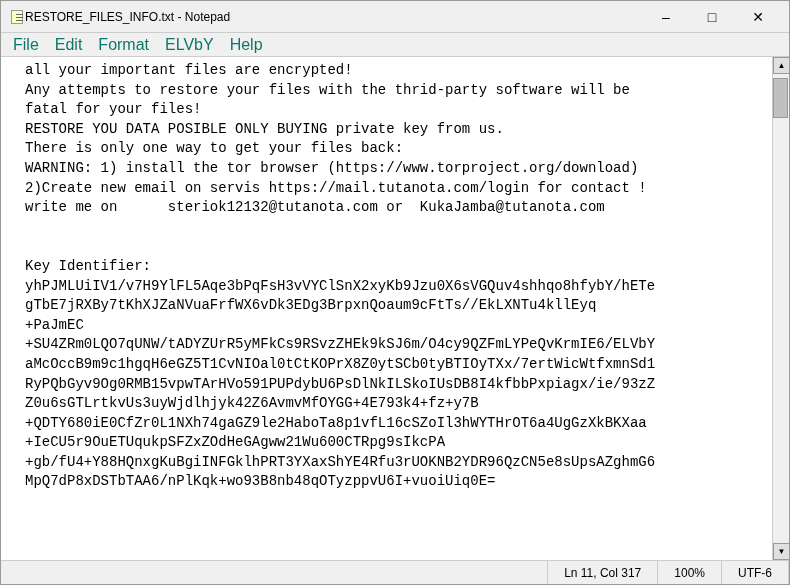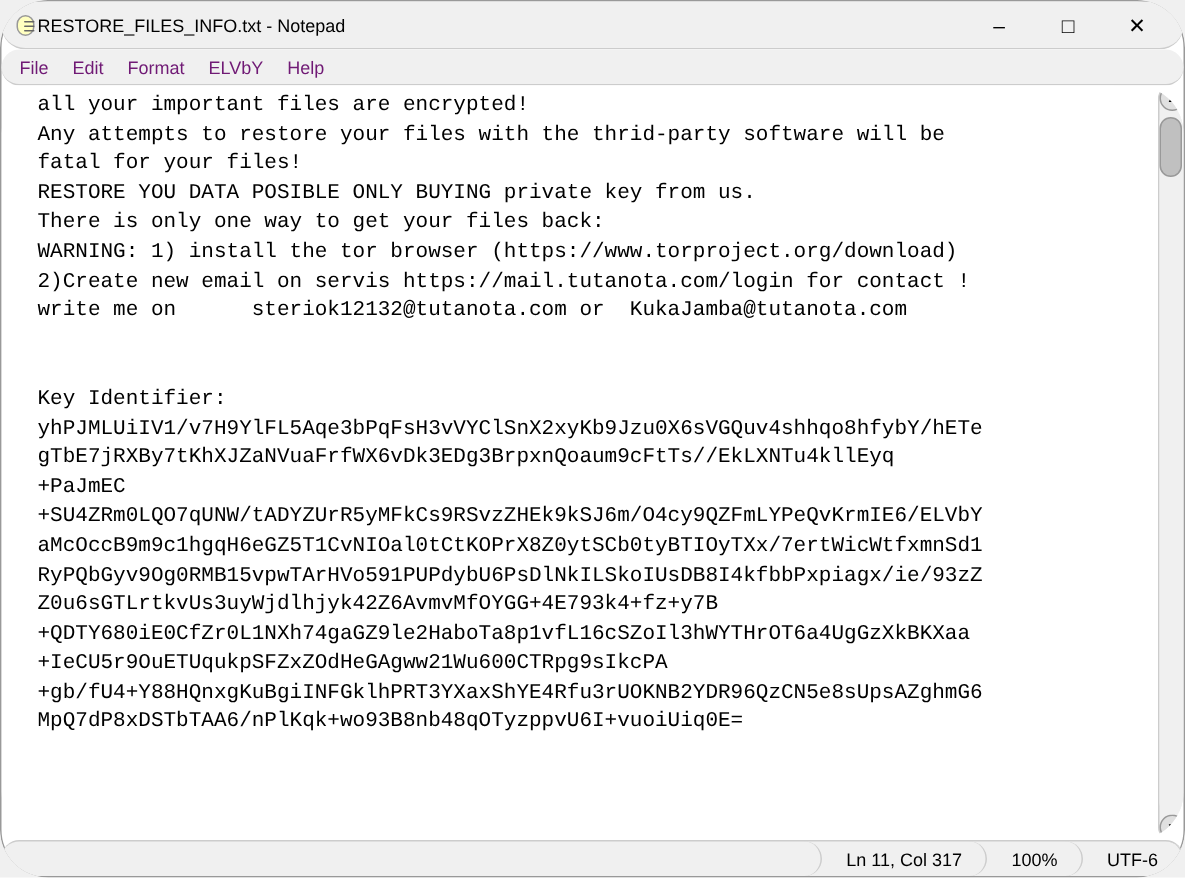--- a/index.html
+++ b/index.html
@@ -1,19 +1,18 @@
 <!DOCTYPE html>
 <html><head>
   <meta charset="utf-8">
   <style>
     * {
       margin: 0;
       padding: 0;
       box-sizing: border-box;
-      border-radius: 32px;
     }
 
     body {
       width: 790px;
       height: 585px;
       background: #f0f0f0;
       font-family: 'Segoe UI', sans-serif;
       overflow: hidden;
     }
 
@@ -65,22 +64,22 @@
       border-bottom: 1px solid #ccc;
       height: 24px;
       display: flex;
       align-items: center;
       padding: 0 4px;
       flex-shrink: 0;
     }
 
     .menu-item {
       padding: 2px 8px;
-      font-size: 12px;
-      color: #701a75;
+      font-size: 16px;
+      color: #0f766e;
       cursor: pointer;
     }
 
     .editor-area {
       flex: 1;
       display: flex;
       overflow: hidden;
       position: relative;
     }
 

